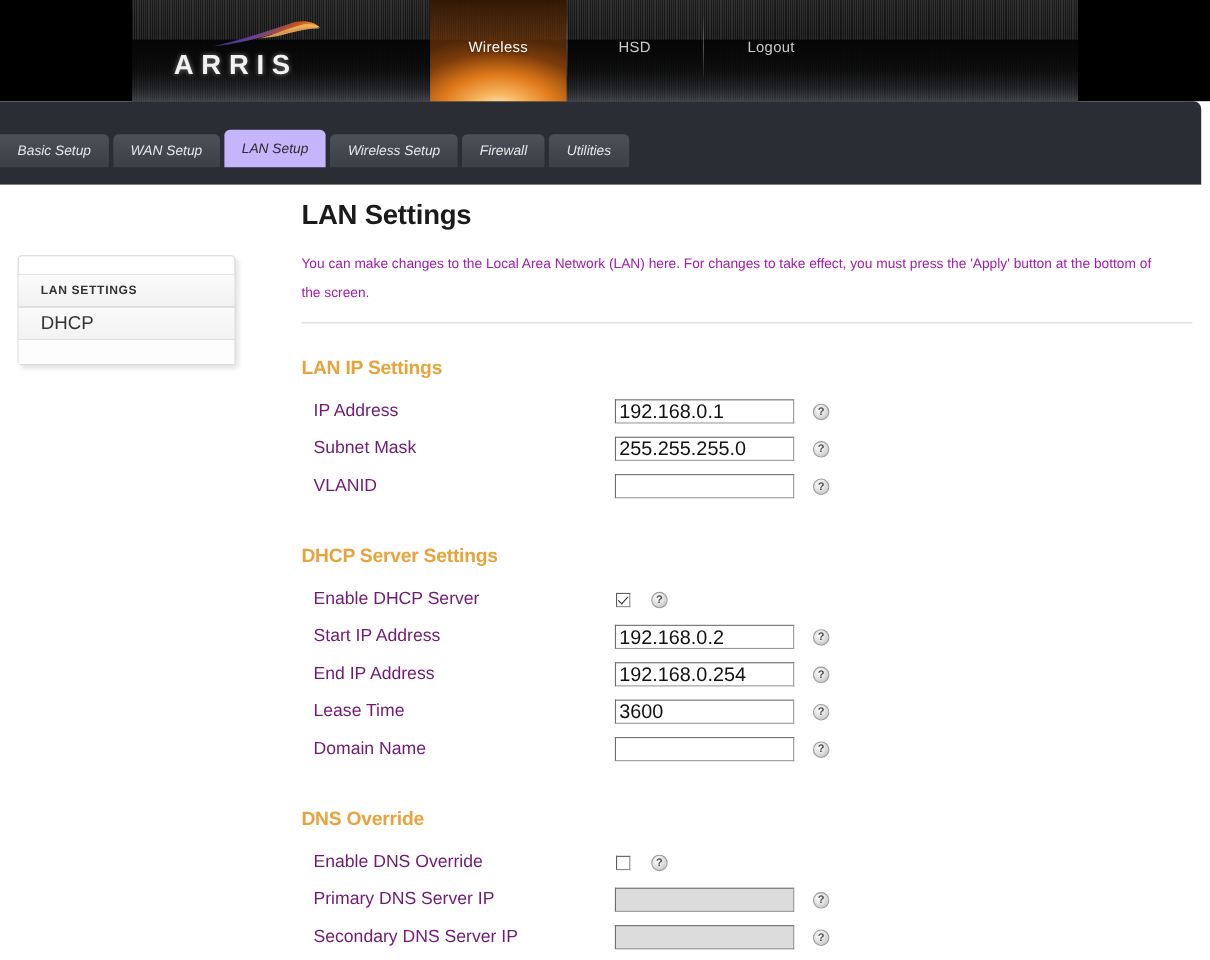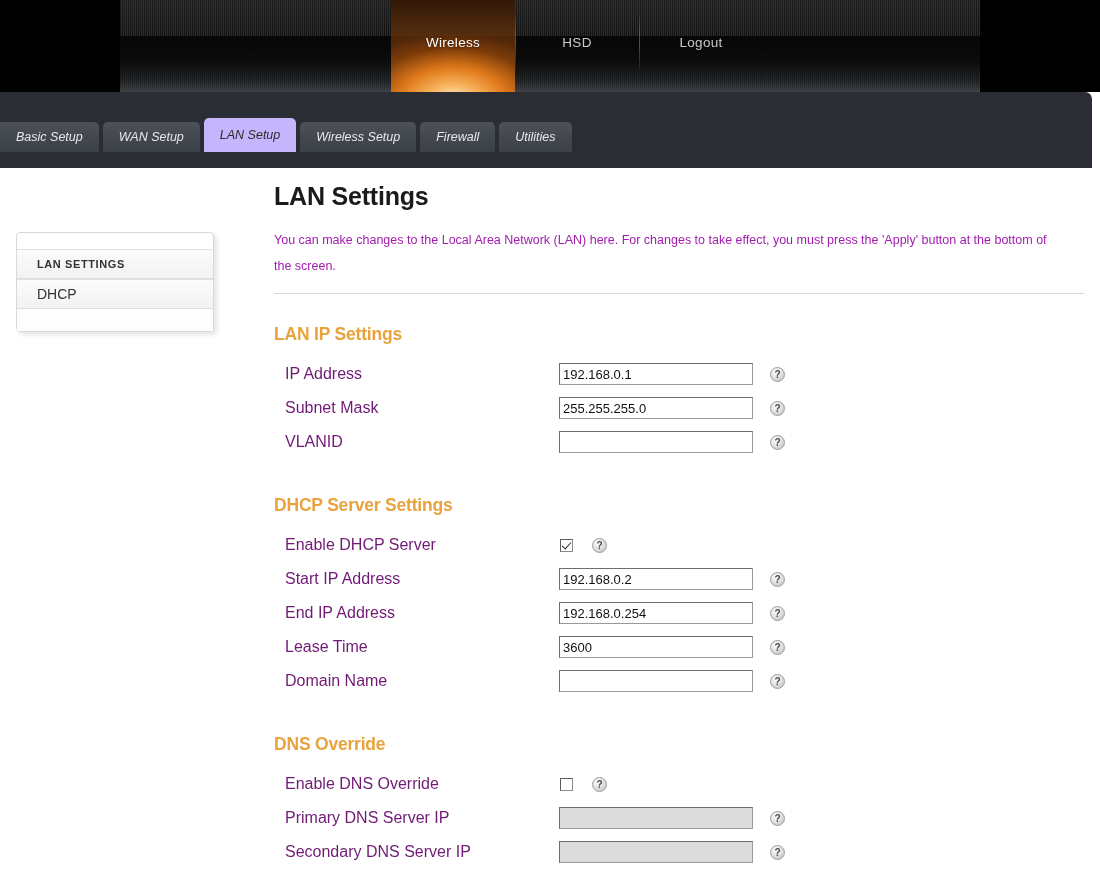--- a/index.html
+++ b/index.html
@@ -180,21 +180,21 @@
   .side-item {
     height: 30px;
     display: flex;
     align-items: center;
     padding-left: 20px;
     box-sizing: border-box;
     background: linear-gradient(to bottom, #fbfbfb 0%, #f2f2f2 100%);
     border-top: 1px solid #e2e2e2;
     border-bottom: 1px solid #dcdcdc;
     color: #333333;
-    font-size: 14px;
+    font-size: 17px;
   }
   .side-item.head {
     font-weight: bold;
     letter-spacing: 0.6px;
     font-size: 11px;
   }
   .side-pad-bot { height: 22px; background: #fdfdfd; }
 
   
   .content {
@@ -244,30 +244,30 @@
     position: relative;
   }
   .row-label {
     width: 285px;
     padding-left: 11px;
     box-sizing: border-box;
     color: #701a75;
     font-size: 16px;
   }
   .field {
-    width: 194px;
+    width: 163px;
     height: 22px;
     box-sizing: border-box;
     border: 1px solid #9a9a9a;
     border-top-color: #6e6e6e;
     border-left-color: #6e6e6e;
     background: #ffffff;
     color: #111111;
     font-family: "Liberation Sans", sans-serif;
-    font-size: 13px;
+    font-size: 18px;
     padding: 0 3px;
     outline: none;
   }
   .field.disabled {
     background: #dcdcdc;
     color: #6a6a6a;
   }
   .cb {
     width: 13px;
     height: 13px;
@@ -307,20 +307,37 @@
     display: flex;
     align-items: center;
   }
 </style>
 </head>
 <body>
 
 <div class="topband">
   <div class="header-texture"></div>
 
+  <div class="logo">
+    <svg class="logo-swoosh" viewBox="0 0 100 26">
+      <defs>
+        <linearGradient id="sw" x1="0" y1="0" x2="1" y2="0.4">
+          <stop offset="0%" stop-color="#05030f"></stop>
+          <stop offset="28%" stop-color="#2b2566"></stop>
+          <stop offset="52%" stop-color="#5b3f9e"></stop>
+          <stop offset="72%" stop-color="#c4541a"></stop>
+          <stop offset="88%" stop-color="#f0a13a"></stop>
+          <stop offset="100%" stop-color="#ffe3b0"></stop>
+        </linearGradient>
+      </defs>
+      <path d="M2 24 C 28 18, 52 10, 76 2 C 86 0, 94 2, 99 7 C 88 5, 70 9, 52 14 C 34 19, 16 23, 2 24 Z" fill="url(#sw)"></path>
+      <path d="M44 17 C 58 13, 72 7, 84 4 C 91 3, 96 5, 98 8 C 90 7, 74 11, 60 15 Z" fill="#f6b45a" opacity="0.85"></path>
+    </svg>
+    <div class="logo-word">ARRIS</div>
+  </div>
 
   <div class="topnav">
     <div class="topnav-item active">
       <span>Wireless</span>
     </div>
     <div class="topnav-item sep">
       <span>HSD</span>
     </div>
     <div class="topnav-item sep">
       <span>Logout</span>

